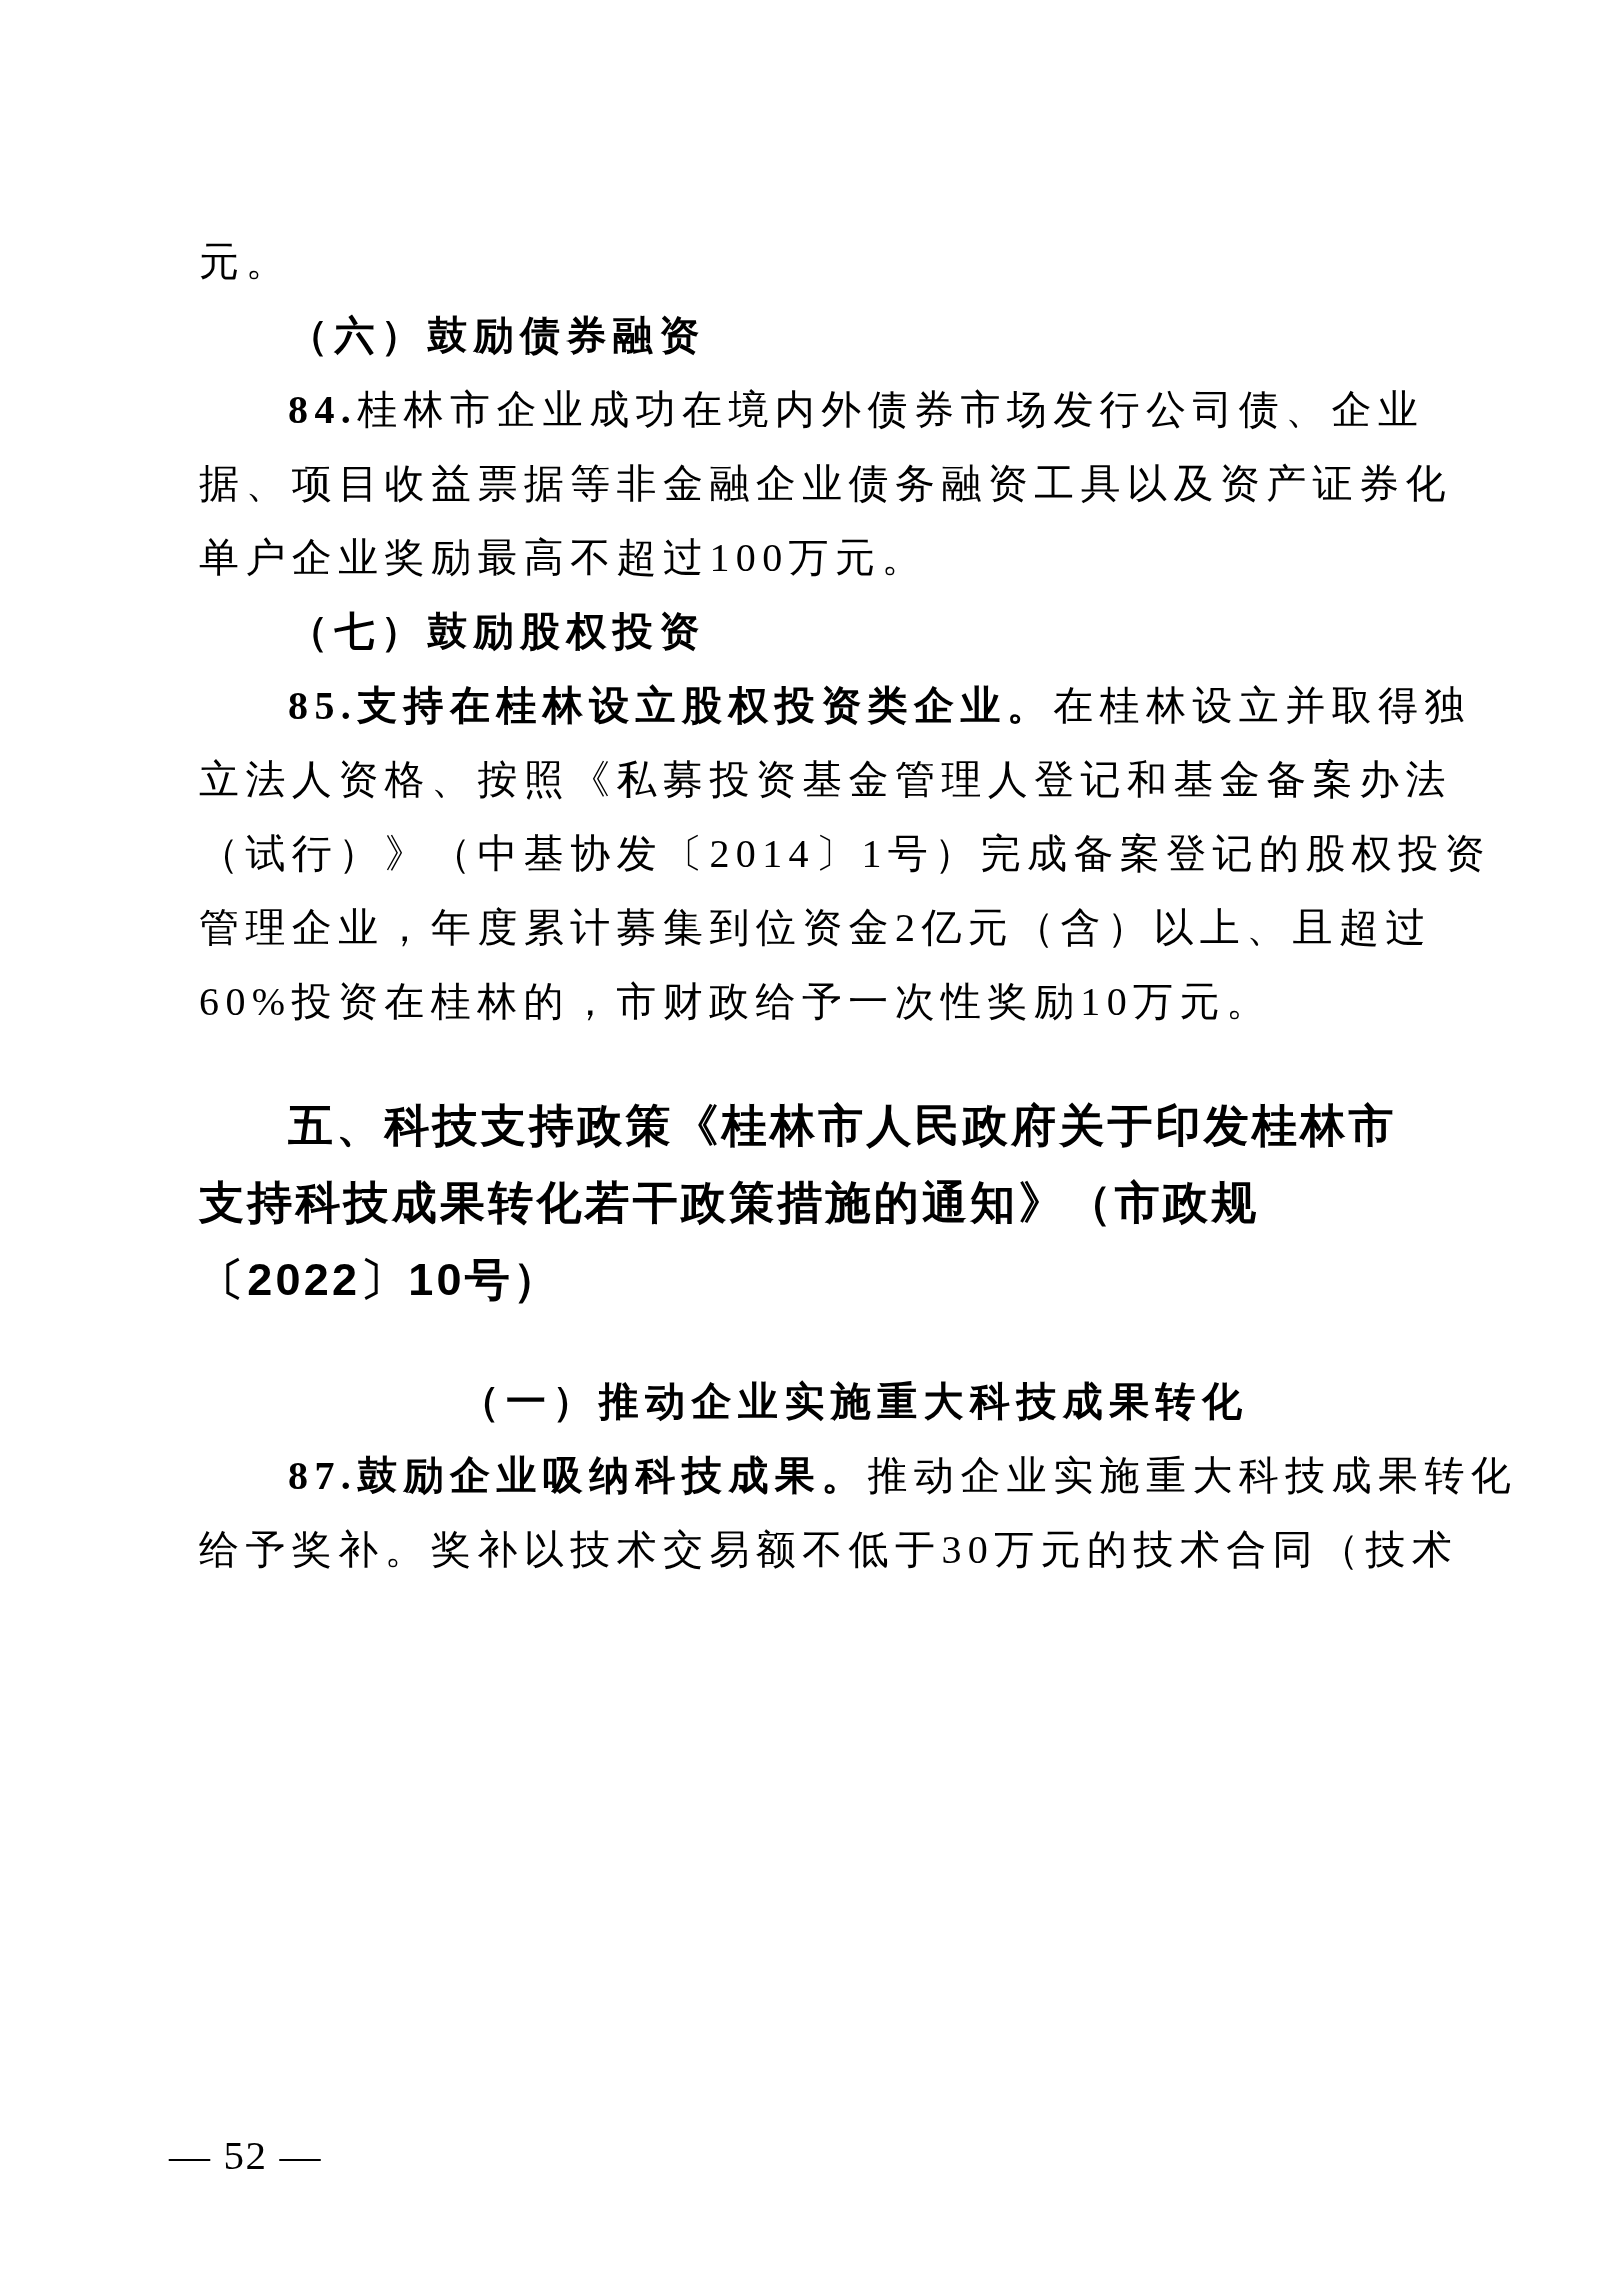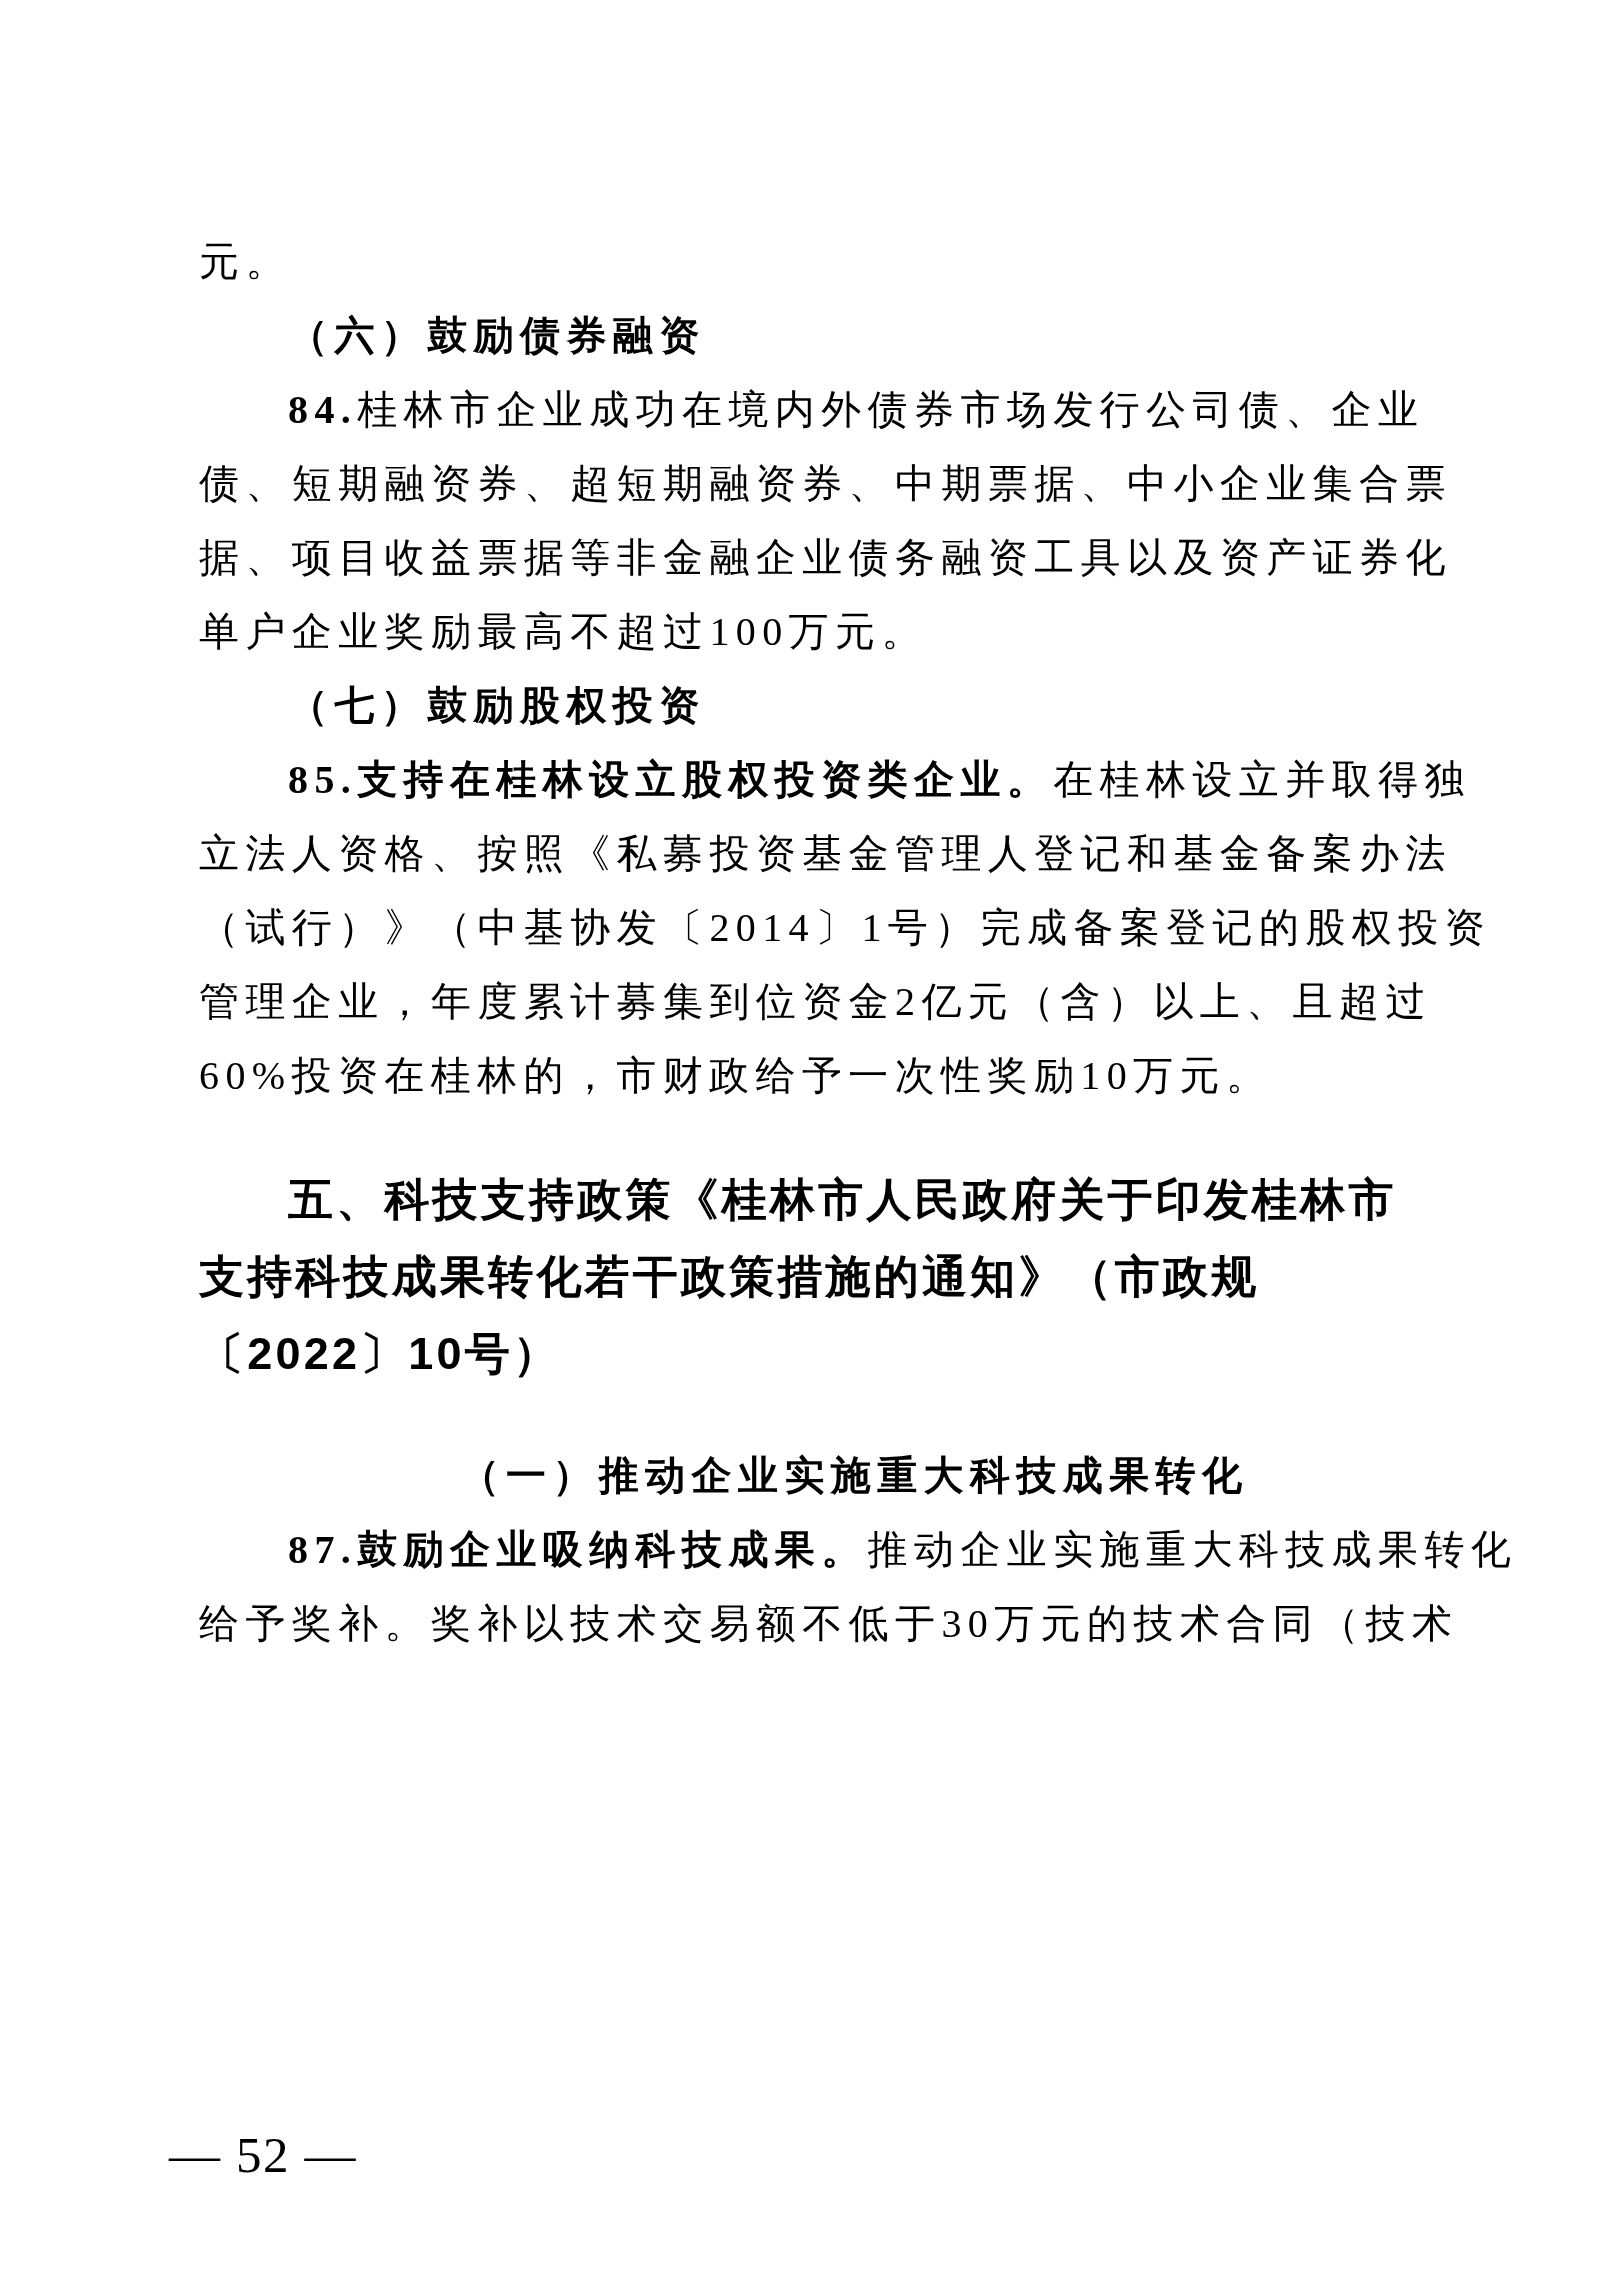--- a/index.html
+++ b/index.html
@@ -44,40 +44,39 @@
     line-height: 77px;
     letter-spacing: 3.2px;
     font-weight: bold;
     font-family: Liberation Sans, sans-serif;
   }
   .section-heading + .subheading { margin-top: 47px; text-align: center; }
   .footer {
     position: absolute;
     left: 169px;
     top: 2133px;
-    font-size: 51px;
+    font-size: 41px;
     line-height: 45px;
     letter-spacing: 1.6px;
     font-family: "Liberation Serif", "DejaVu Serif", serif;
   }
 </style>
 </head>
 <body>
 
 <div class="page">
   <div class="content" id="content">
       <div class="block paragraph">
         <div class="line"><span class="seg">元。</span></div>
       </div>
       <div class="block subheading">
         <div class="line indent"><span class="seg b">（六）鼓励债券融资</span></div>
       </div>
       <div class="block paragraph">
         <div class="line indent"><span class="seg b">84.</span><span class="seg">桂林市企业成功在境内外债券市场发行公司债、企业</span></div>
-        <div class="line"><span class="seg">债、短期融资券、超短期融资券、中期票据、中小企业集合票</span></div>
         <div class="line"><span class="seg">据、项目收益票据等非金融企业债务融资工具以及资产证券化</span></div>
         <div class="line"><span class="seg">单户企业奖励最高不超过100万元。</span></div>
       </div>
       <div class="block subheading">
         <div class="line indent"><span class="seg b">（七）鼓励股权投资</span></div>
       </div>
       <div class="block paragraph">
         <div class="line indent"><span class="seg b">85.支持在桂林设立股权投资类企业。</span><span class="seg">在桂林设立并取得独</span></div>
         <div class="line"><span class="seg">立法人资格、按照《私募投资基金管理人登记和基金备案办法</span></div>
         <div class="line"><span class="seg">（试行）》（中基协发〔2014〕1号）完成备案登记的股权投资</span></div>

